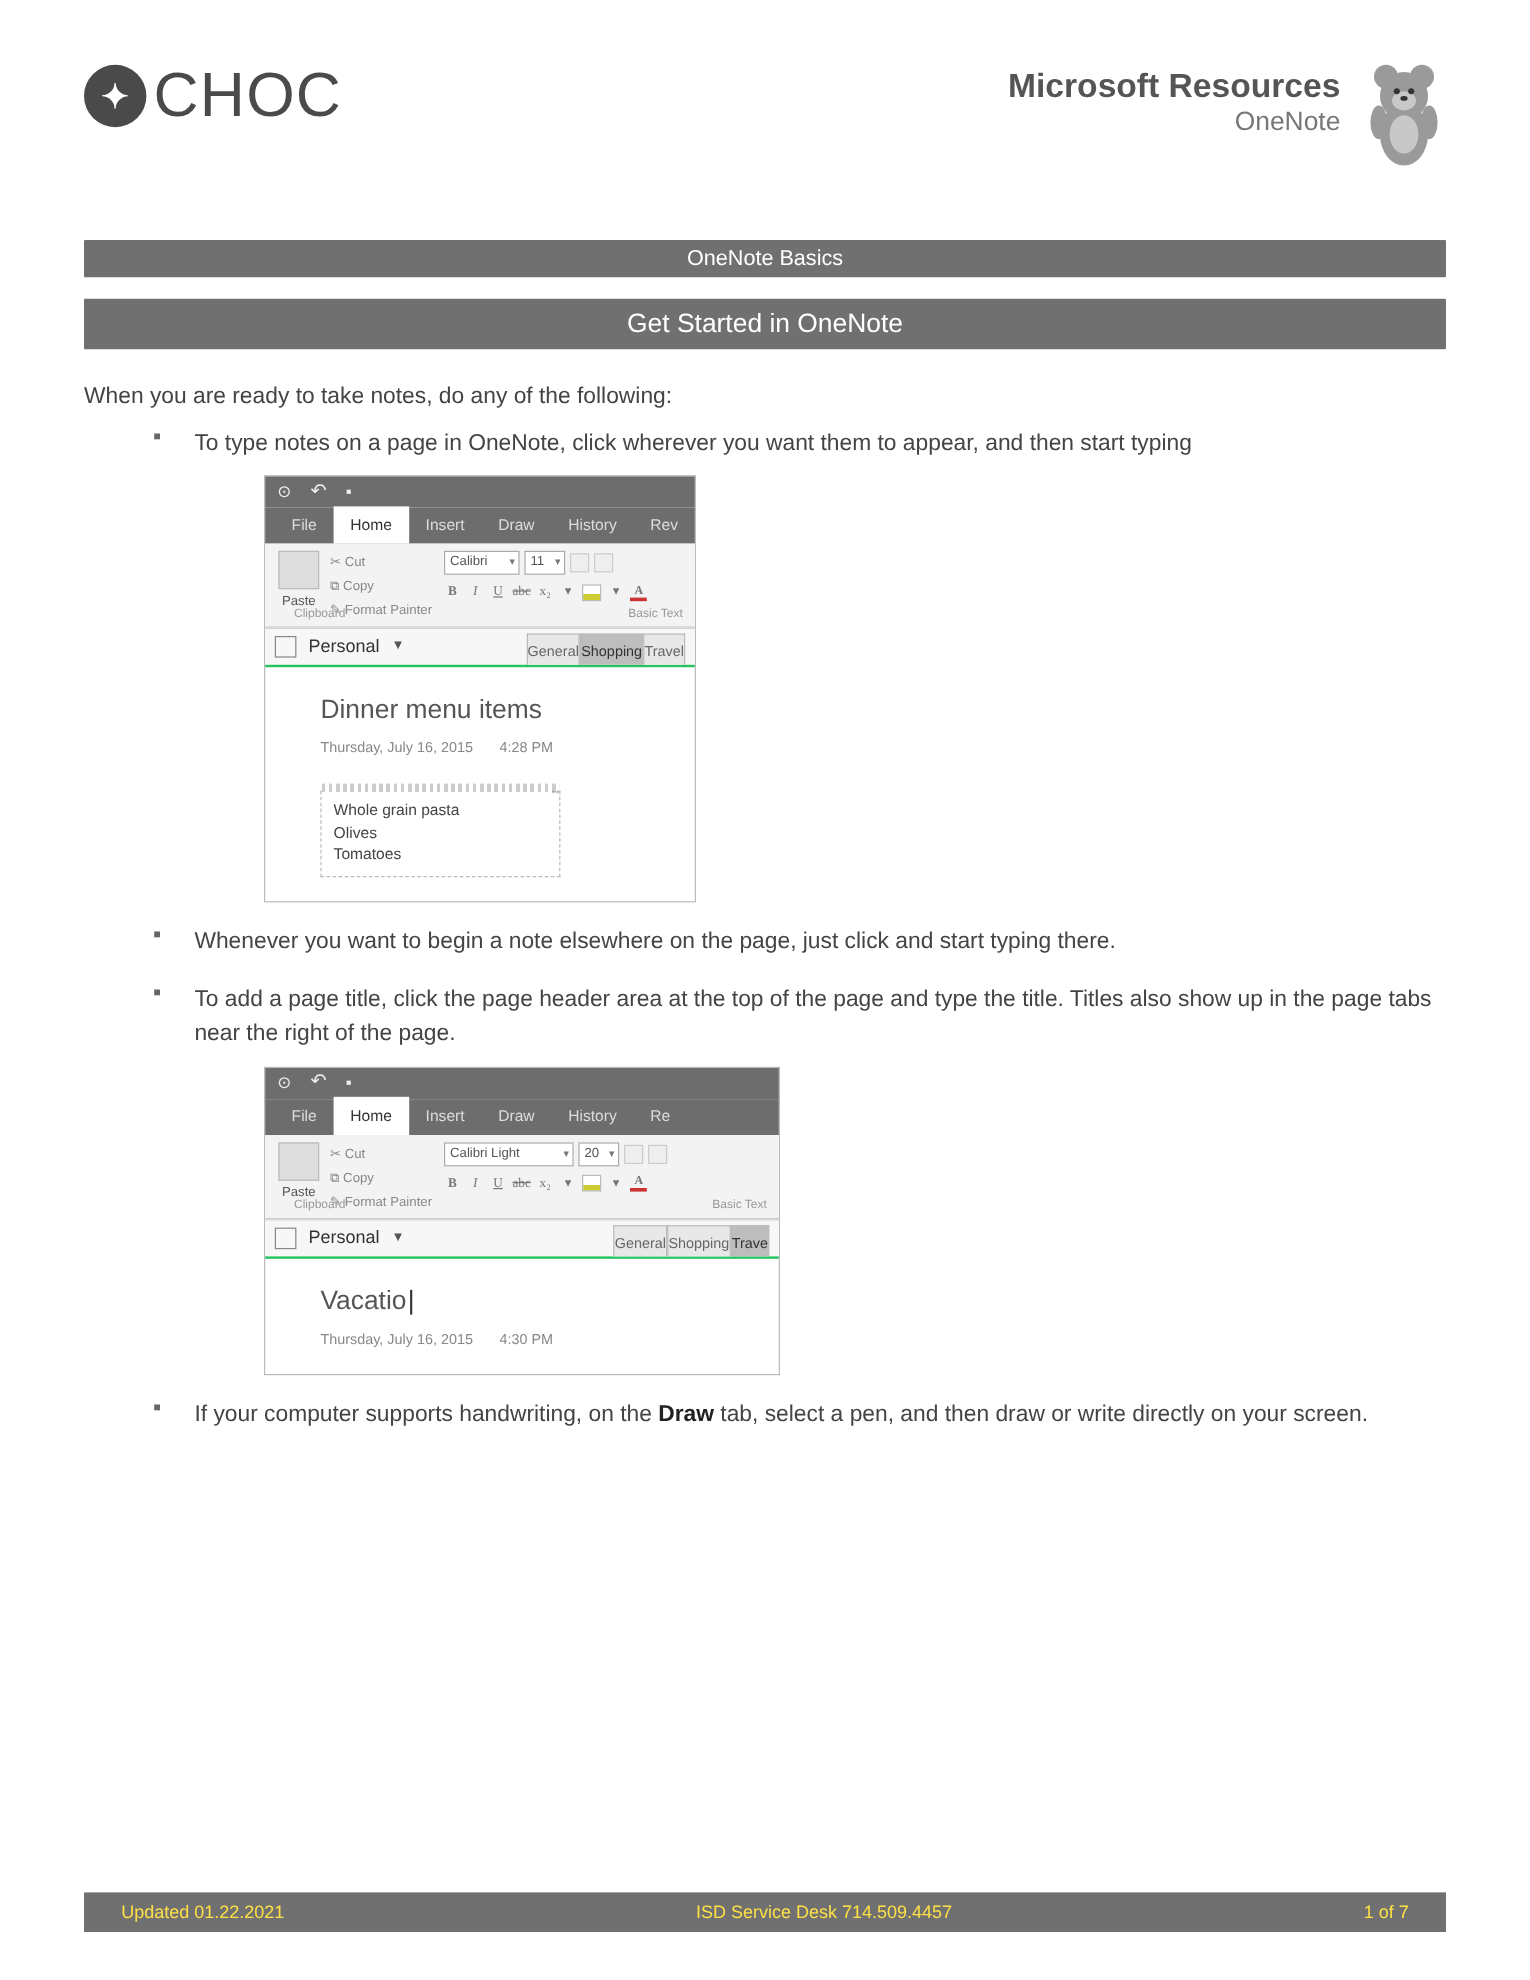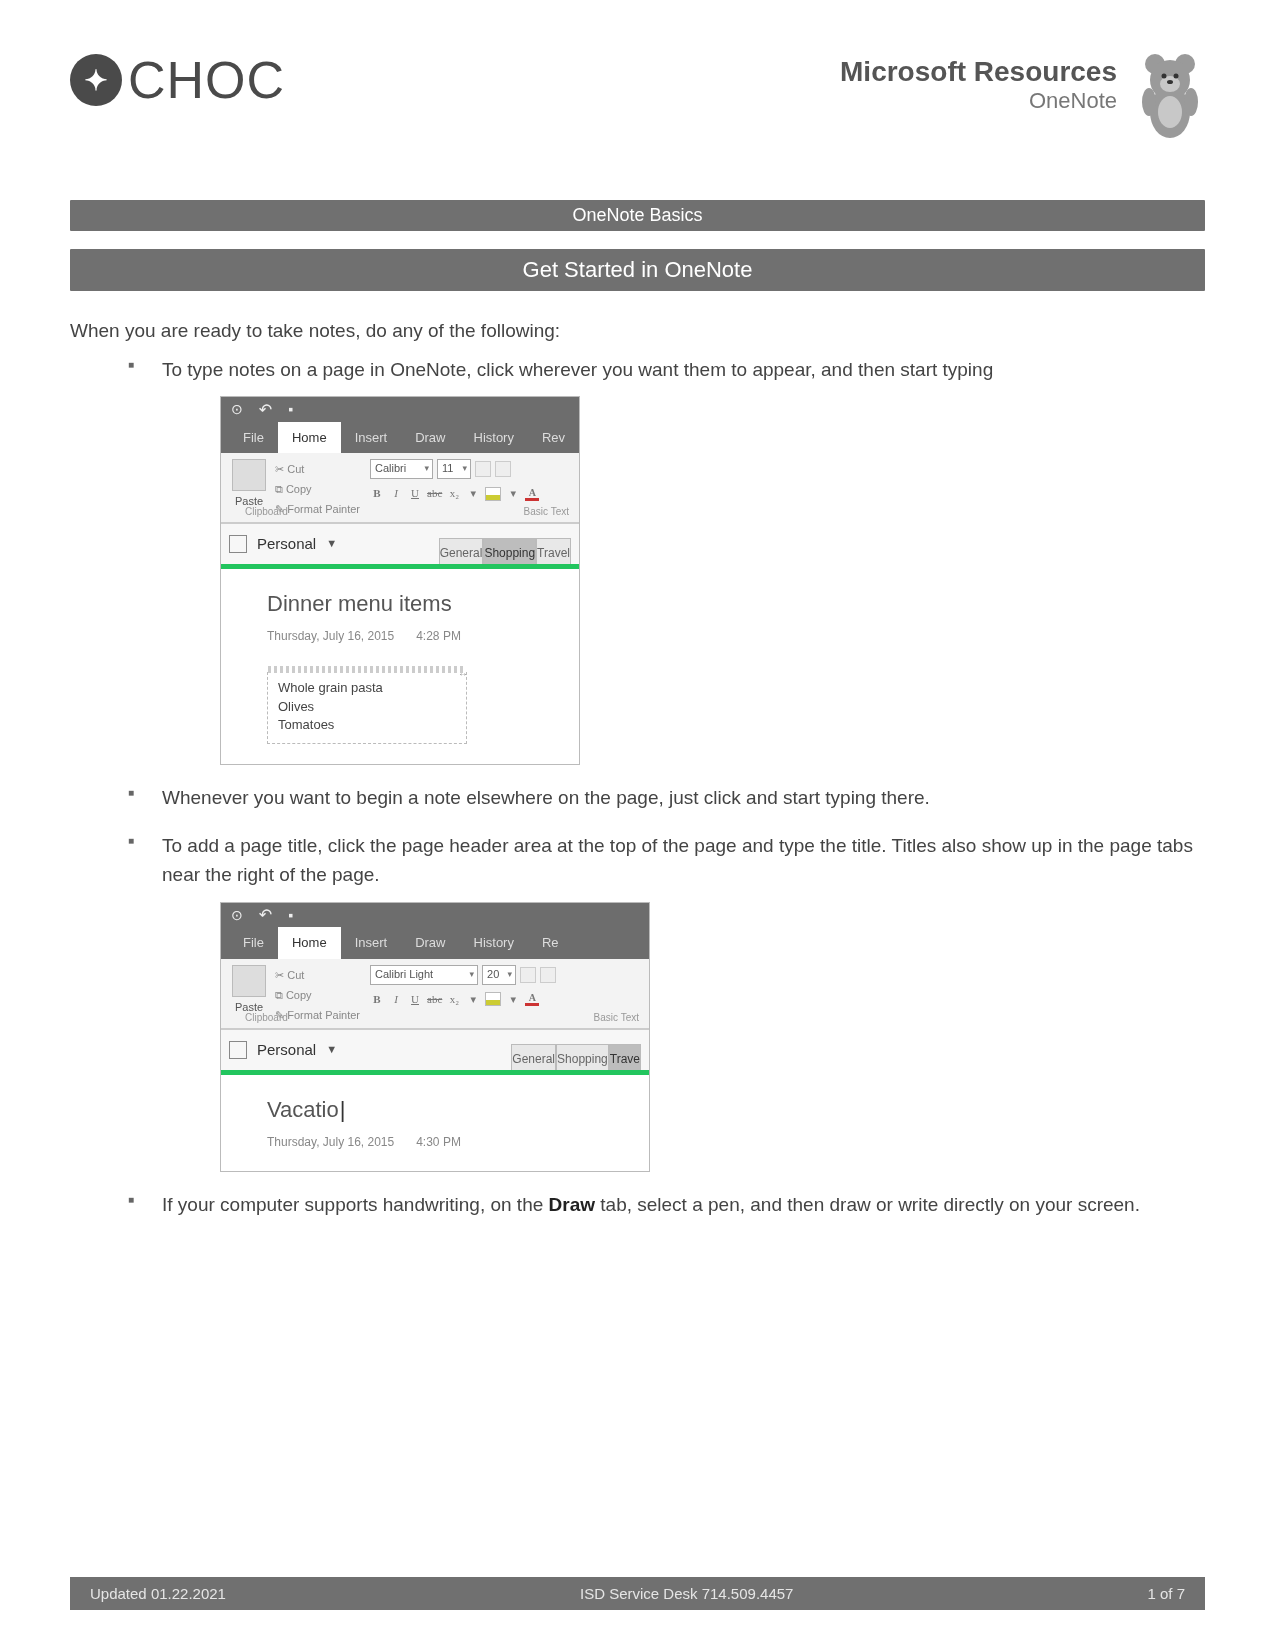--- a/index.html
+++ b/index.html
@@ -63,38 +63,38 @@
   .mini-ico { width:16px; height:16px; border:1px solid #ccc; background:#eee; }
   .font-row2 { display:flex; gap:5px; align-items:center; font-size:11px; color:#777; font-family: "Times New Roman", serif;}
   .fbtn { min-width:14px; text-align:center; }
   .fbtn.b { font-weight:bold; }
   .fbtn.i { font-style:italic; }
   .fbtn.u { text-decoration:underline; }
   .fbtn.strike { text-decoration:line-through; }
   .hl { width:16px; height:14px; background:linear-gradient(#fff 60%, #cc3 60%); border:1px solid #bbb;}
   .fc { width:14px; height:14px; border-bottom:3px solid #c33; font-weight:bold; text-align:center; font-size:10px; line-height:11px;}
 
-  .nb-row { display:flex; align-items:center; border-top:1px solid #ccc; border-bottom:5px solid #22c55e; background:#f7f7f7; height:46px; padding:0 8px; gap:10px; font-size:15px; }
+  .nb-row { display:flex; align-items:center; border-top:1px solid #ccc; border-bottom:2px solid #22c55e; background:#f7f7f7; height:33px; padding:0 8px; gap:10px; font-size:15px; }
   .nb-ico { width:18px; height:18px; border:1px solid #888; }
   .nb-name { color:#333; }
   .nb-dd { font-size:11px; color:#555; }
   .sec-tabs { display:flex; margin-left:auto; gap:0; font-size:12px; align-self:flex-end; height:26px;}
   .sec-tab { padding:5px 0 4px; border:1px solid #bbb; border-bottom:none; background:#e8e8e8; color:#666;text-align:center; }
   .sec-tab.active { background:#bdbdbd; color:#333; }
 
   .page-area { padding:18px 28px 20px 46px; }
   .page-title { font-size:22px; color:#555; font-weight:300; }
   .page-title.cursor::after { content:"|"; color:#333; margin-left:1px; }
   .page-meta { font-size:12px; color:#888; margin-top:6px; display:flex; gap:22px; }
   .note-box { margin-top:26px; border:1px dashed #bbb; padding:6px 10px 8px; width:200px; position:relative; font-size:13px; color:#444; line-height:1.45;}
   .note-box .handle { position:absolute; top:-7px; left:0; right:0; height:7px; background:repeating-linear-gradient(90deg,#ccc 0 3px,#fff 3px 6px);}
   .note-box .grip { position:absolute; top:-7px; right:-2px; font-size:10px; color:#888;}
 
   
-  .footer { position:absolute; left:70px; right:70px; bottom:40px; background:#707070; color:#e5e5e5; display:flex; justify-content:space-between; align-items:center; padding:8px 20px; font-size:15px; }
+  .footer { position:absolute; left:70px; right:70px; bottom:40px; background:#707070; color:#fde047; display:flex; justify-content:space-between; align-items:center; padding:8px 31px; font-size:15px; }
 </style>
 </head>
 <body>
 
 <div class="page">
 
   <div class="hdr">
     <div class="logo">
       <div class="logo-mark">✦</div>
       <div class="logo-text">CHOC</div>

